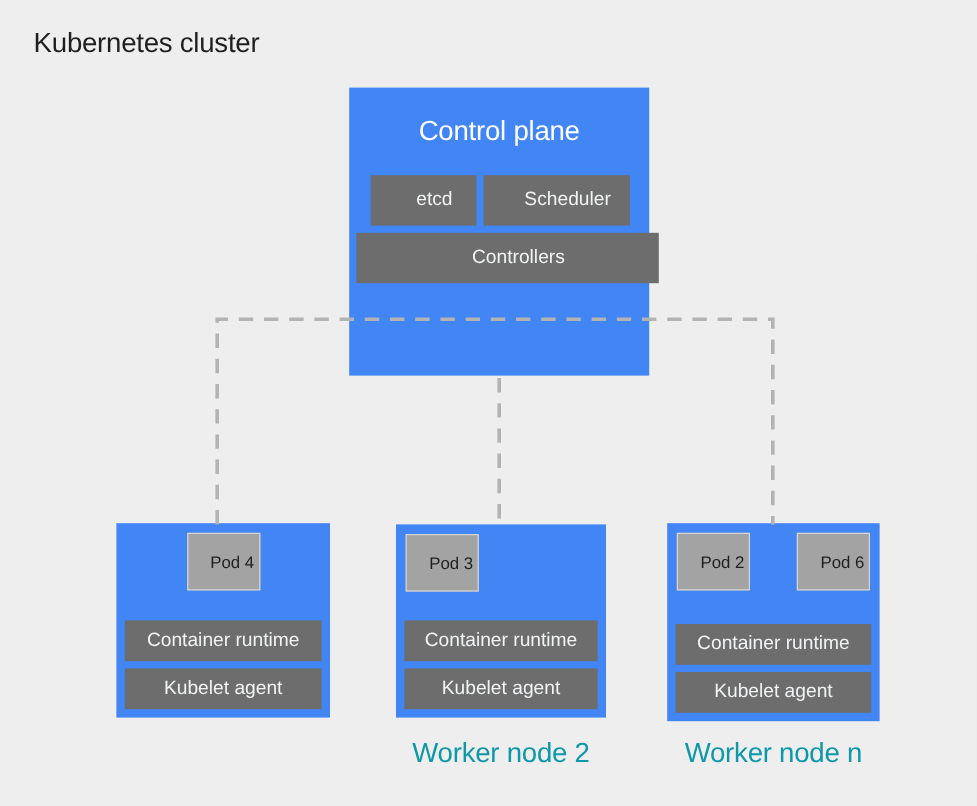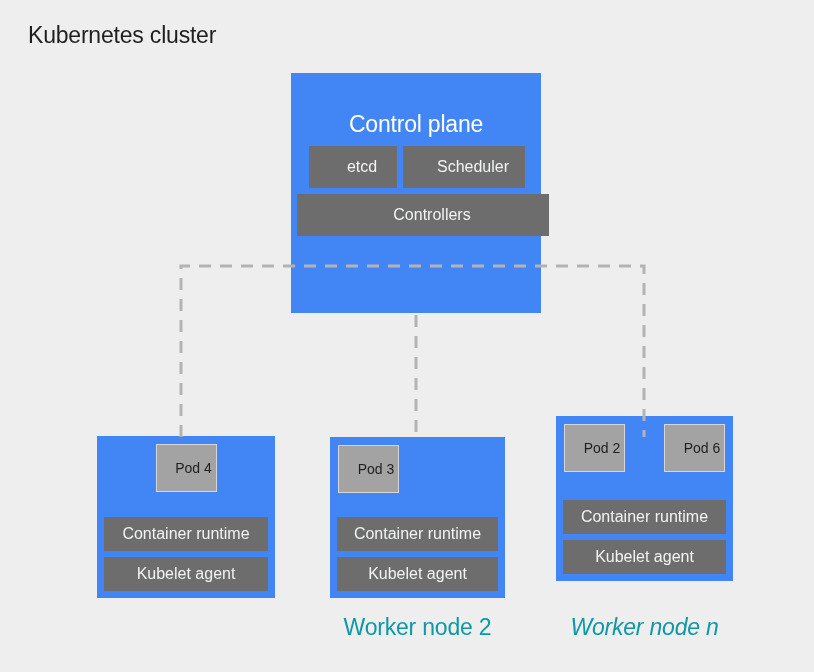--- a/index.html
+++ b/index.html
@@ -15,40 +15,40 @@
   }
   
   .lines { position:absolute; left:0; top:0; z-index:2; pointer-events:none; }
   
   .control-plane {
     position:absolute; left:291px; top:73px; width:250px; height:240px;
     background:#4285f4;
   }
   .cp-title {
     position:absolute; left:0; right:0; top:23px;
-    text-align:center; font-size:23px; color:#ffffff; letter-spacing:-0.2px;margin-top:15px;
+    text-align:center; font-size:23px; color:#ffffff; letter-spacing:-0.2px;
   }
   .component {
     position:absolute; z-index:3; background:#6d6d6d;
     display:flex; align-items:center; justify-content:center;
     color:#f1f3f4; font-size:16px;padding-left:18px;
   }
   .comp-etcd        { left:18px;  top:73px;  width:88px;  height:42px; }
   .comp-scheduler   { left:112px; top:73px;  width:122px; height:42px; }
   .comp-controllers { left:6px;  top:121px; width:252px; height:42px; }
   .comp-api         { left:18px;  top:171px; width:216px; height:42px; }
   
   .node {
     position:absolute; background:#4285f4;
     display:flex; flex-direction:column;
     padding:8px 7px 7px 7px;
   }
   .node-1 { left:97px;  top:436px; width:178px; height:162px; }
   .node-2 { left:330px; top:437px; width:175px; height:161px; }
-  .node-n { left:556px; top:416px; width:177px; height:165px;text-align:center; }
+  .node-n { left:556px; top:436px; width:177px; height:165px;text-align:center; }
   .pod-row { display:flex; height:48px; flex:0 0 auto; padding:0 1px; }
   .pod-row.single { justify-content:center; }
   .pod-row.double { justify-content:space-between; }
   .pod {
     width:61px; height:48px; background:#a3a3a3;
     border:1px solid #d6d6d6;
     display:flex; align-items:center; justify-content:center;
     font-size:14px; color:#1f1f1f;padding-left:15px;
   }
   .spacer { flex:1 1 auto; }
@@ -56,21 +56,21 @@
     flex:0 0 auto; height:34px; margin-top:6px; background:#6d6d6d;
     display:flex; align-items:center; justify-content:center;
     color:#f1f3f4; font-size:16px;
   }
   .worker-label {
     position:absolute; top:612px; text-align:center;
     font-size:23px; color:#0e98a8; letter-spacing:-0.2px; line-height:30px;
   }
   .wl-1 { left:97px;  width:178px; }
   .wl-2 { left:330px; width:175px; }
-  .wl-n { left:556px; width:177px;font-style:italic; }
+  .wl-n { left:556px; width:177px; }
 </style>
 </head>
 <body>
 
 <div class="canvas">
 
   <div class="page-title">Kubernetes cluster</div>
 
   <svg class="lines" width="814" height="672">
     <path d="M181 437 V266 H644 V437" fill="none" stroke="#b3b3b3" stroke-width="3" stroke-dasharray="12 9"></path>

